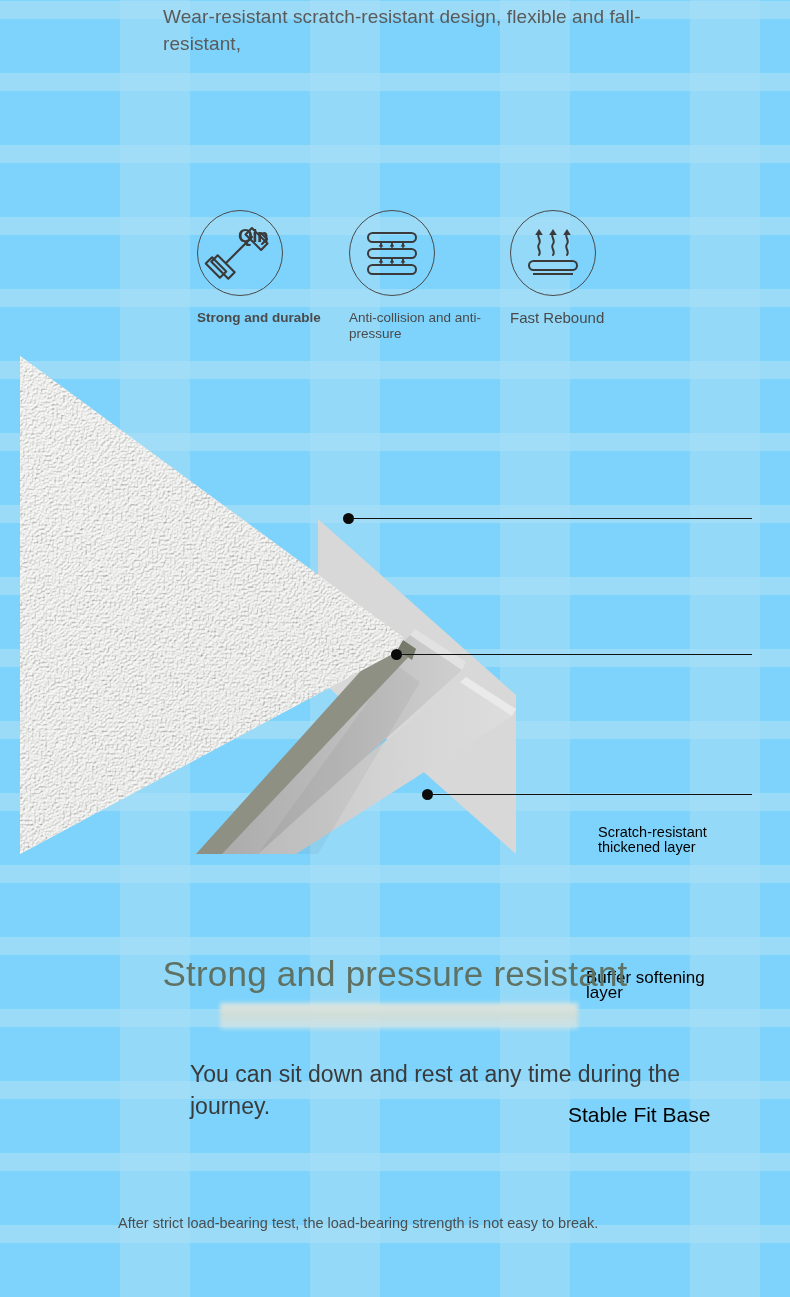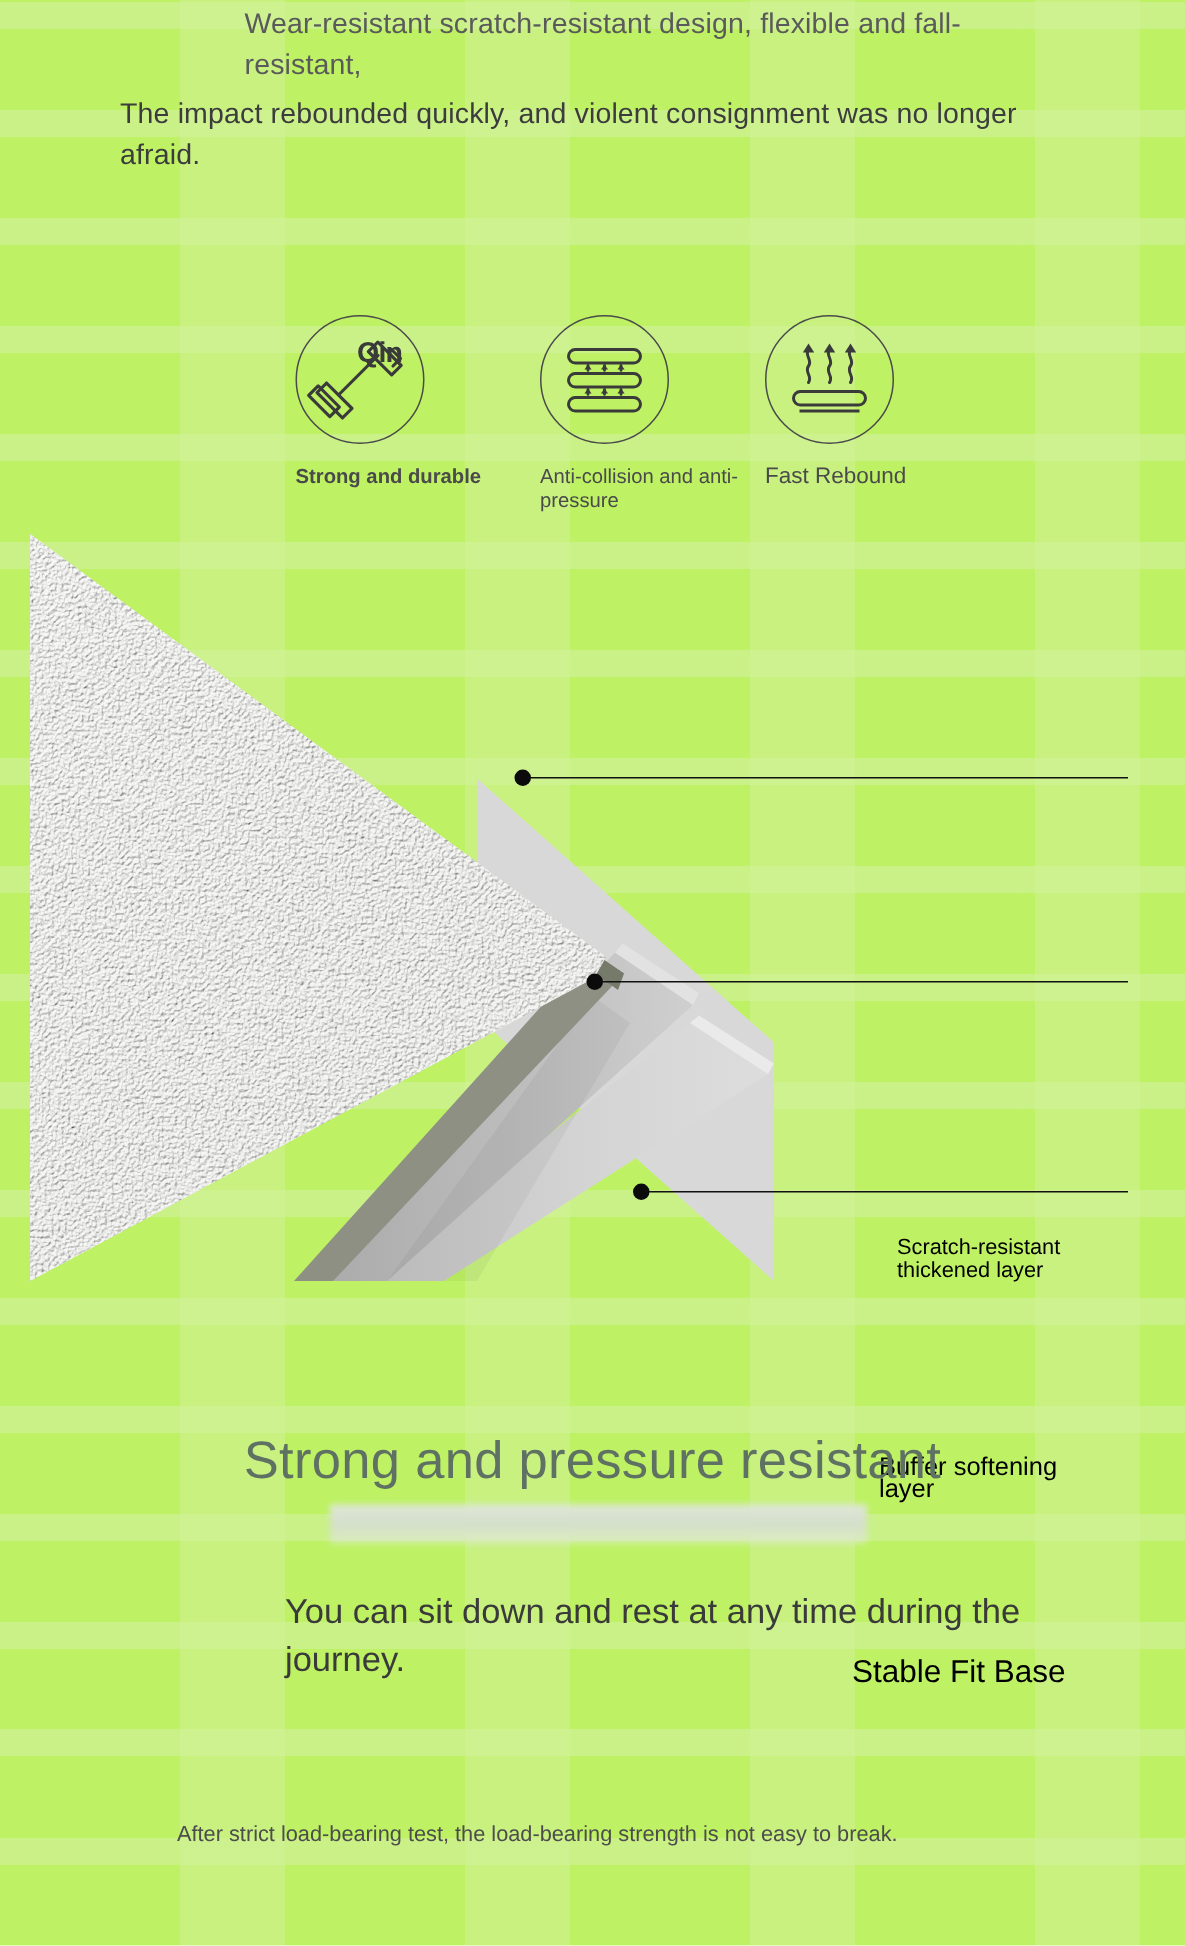--- a/index.html
+++ b/index.html
@@ -9,21 +9,21 @@
   }
   body {
     font-family: "Liberation Sans", sans-serif;
     -webkit-font-smoothing: antialiased;
   }
   #page {
     position: relative;
     width: 790px;
     height: 1297px;
     overflow: hidden;
-    background: #bef264;
+    background: #7dd3fc;
   }
 
   
   .ghost-bg {
     position: absolute;
     inset: 0;
     pointer-events: none;
     opacity: 0.35;
     background:
       repeating-linear-gradient(0deg,
@@ -186,21 +186,20 @@
 </style>
 </head>
 <body>
 
 <div id="page">
 
   <div class="ghost-bg"></div>
 
   <div class="headline-1">Wear-resistant scratch-resistant design, flexible and fall-resistant,</div>
 
-  <div class="headline-2">The impact rebounded quickly, and violent consignment was no longer afraid.</div>
 
   <div class="features">
 
     <div class="feature" style="left:197px; top:0;font-weight:bold;">
       <div class="feature-circle">
         <svg width="84" height="84" viewBox="0 0 84 84">
           <g stroke="#3a3a3a" stroke-width="2.1" fill="none" stroke-linecap="round" stroke-linejoin="round">
 
             <line x1="28" y1="52" x2="54" y2="26"></line>
 
@@ -209,21 +208,21 @@
 
             <rect x="54" y="17" width="9" height="22" transform="rotate(-45 58.5 28)"></rect>
             <path d="M63 22 l6 6 -5 5"></path>
           </g>
         </svg>
         <span class="qin-mark">Qin</span>
       </div>
       <div class="feature-label">Strong and durable</div>
     </div>
 
-    <div class="feature" style="left:360px; top:0;">
+    <div class="feature" style="left:349px; top:0;">
       <div class="feature-circle">
         <svg width="84" height="84" viewBox="0 0 84 84">
           <g stroke="#3a3a3a" stroke-width="2" fill="none">
             <rect x="18" y="22" width="48" height="9" rx="4.5"></rect>
             <rect x="18" y="38" width="48" height="9" rx="4.5"></rect>
             <rect x="18" y="54" width="48" height="9" rx="4.5"></rect>
           </g>
           <g stroke="#3a3a3a" stroke-width="1.8" fill="none" stroke-linecap="round">
             <line x1="31" y1="36" x2="31" y2="32.5"></line>
             <line x1="42" y1="36" x2="42" y2="32.5"></line>

